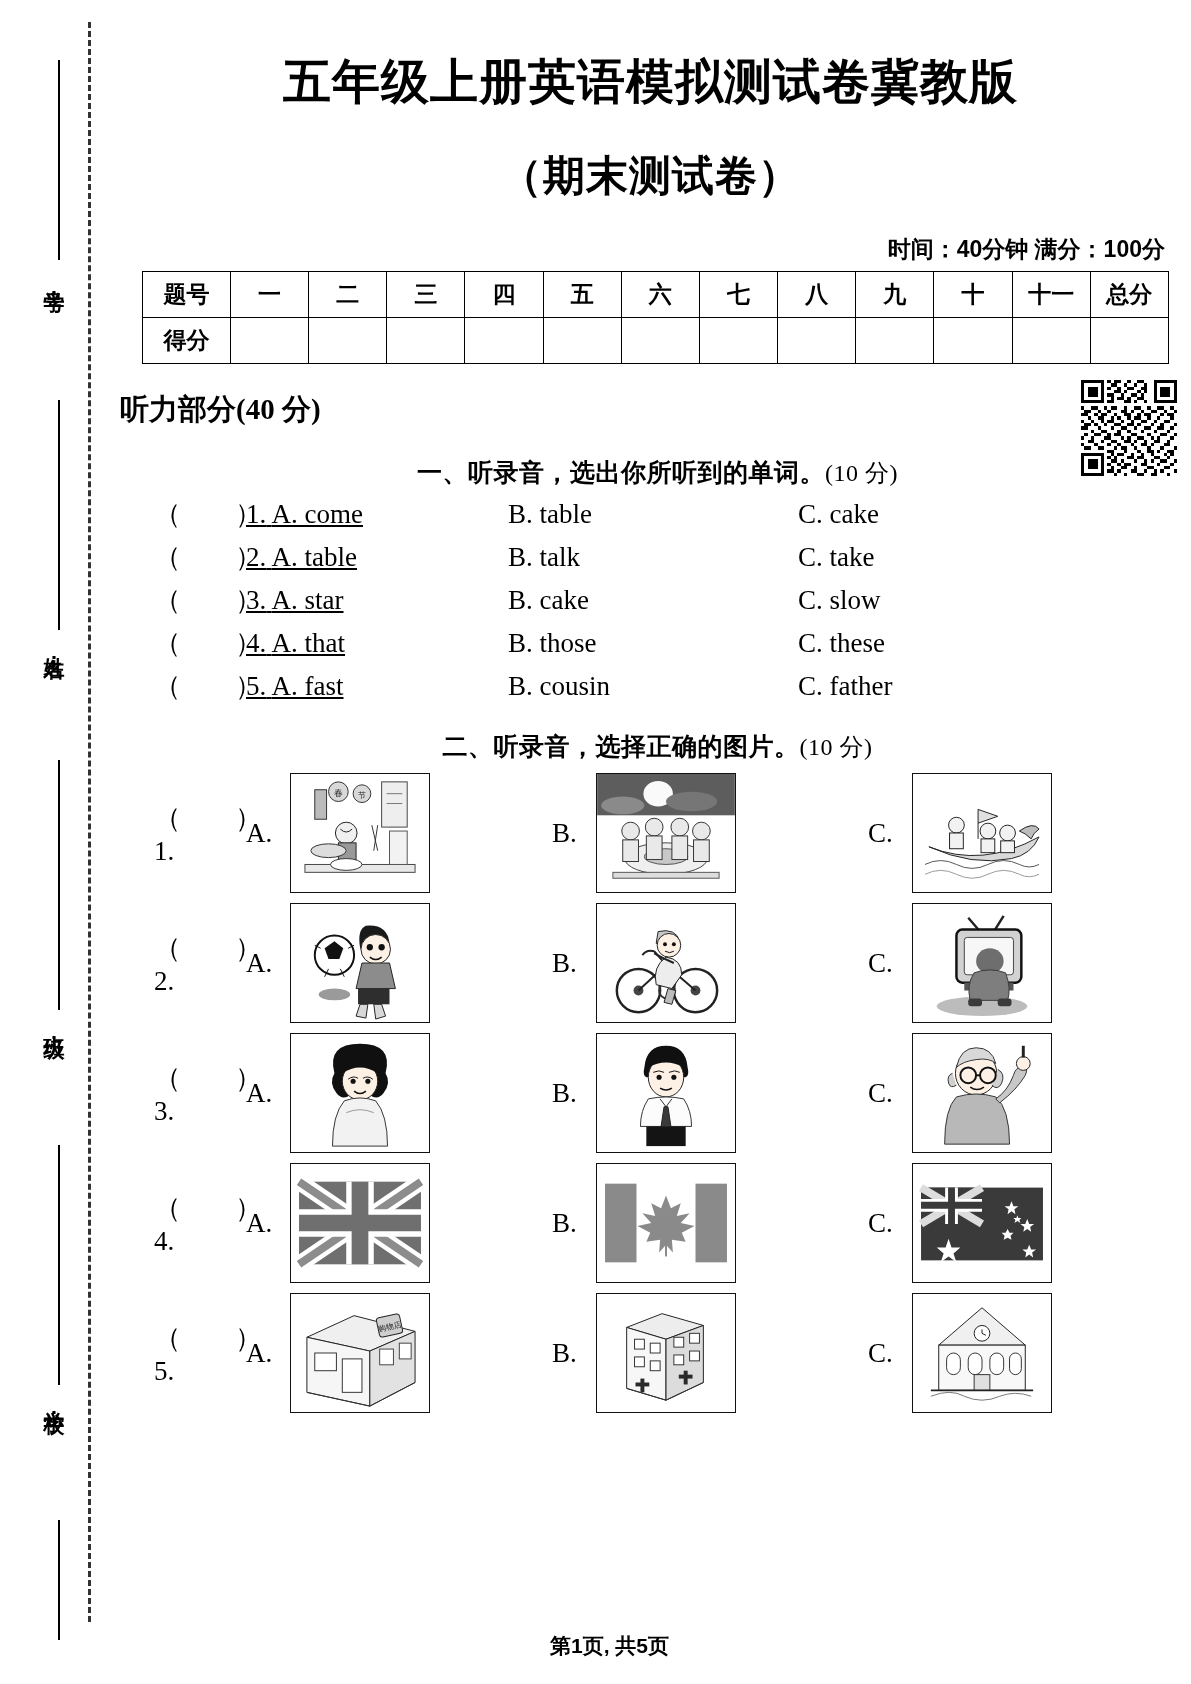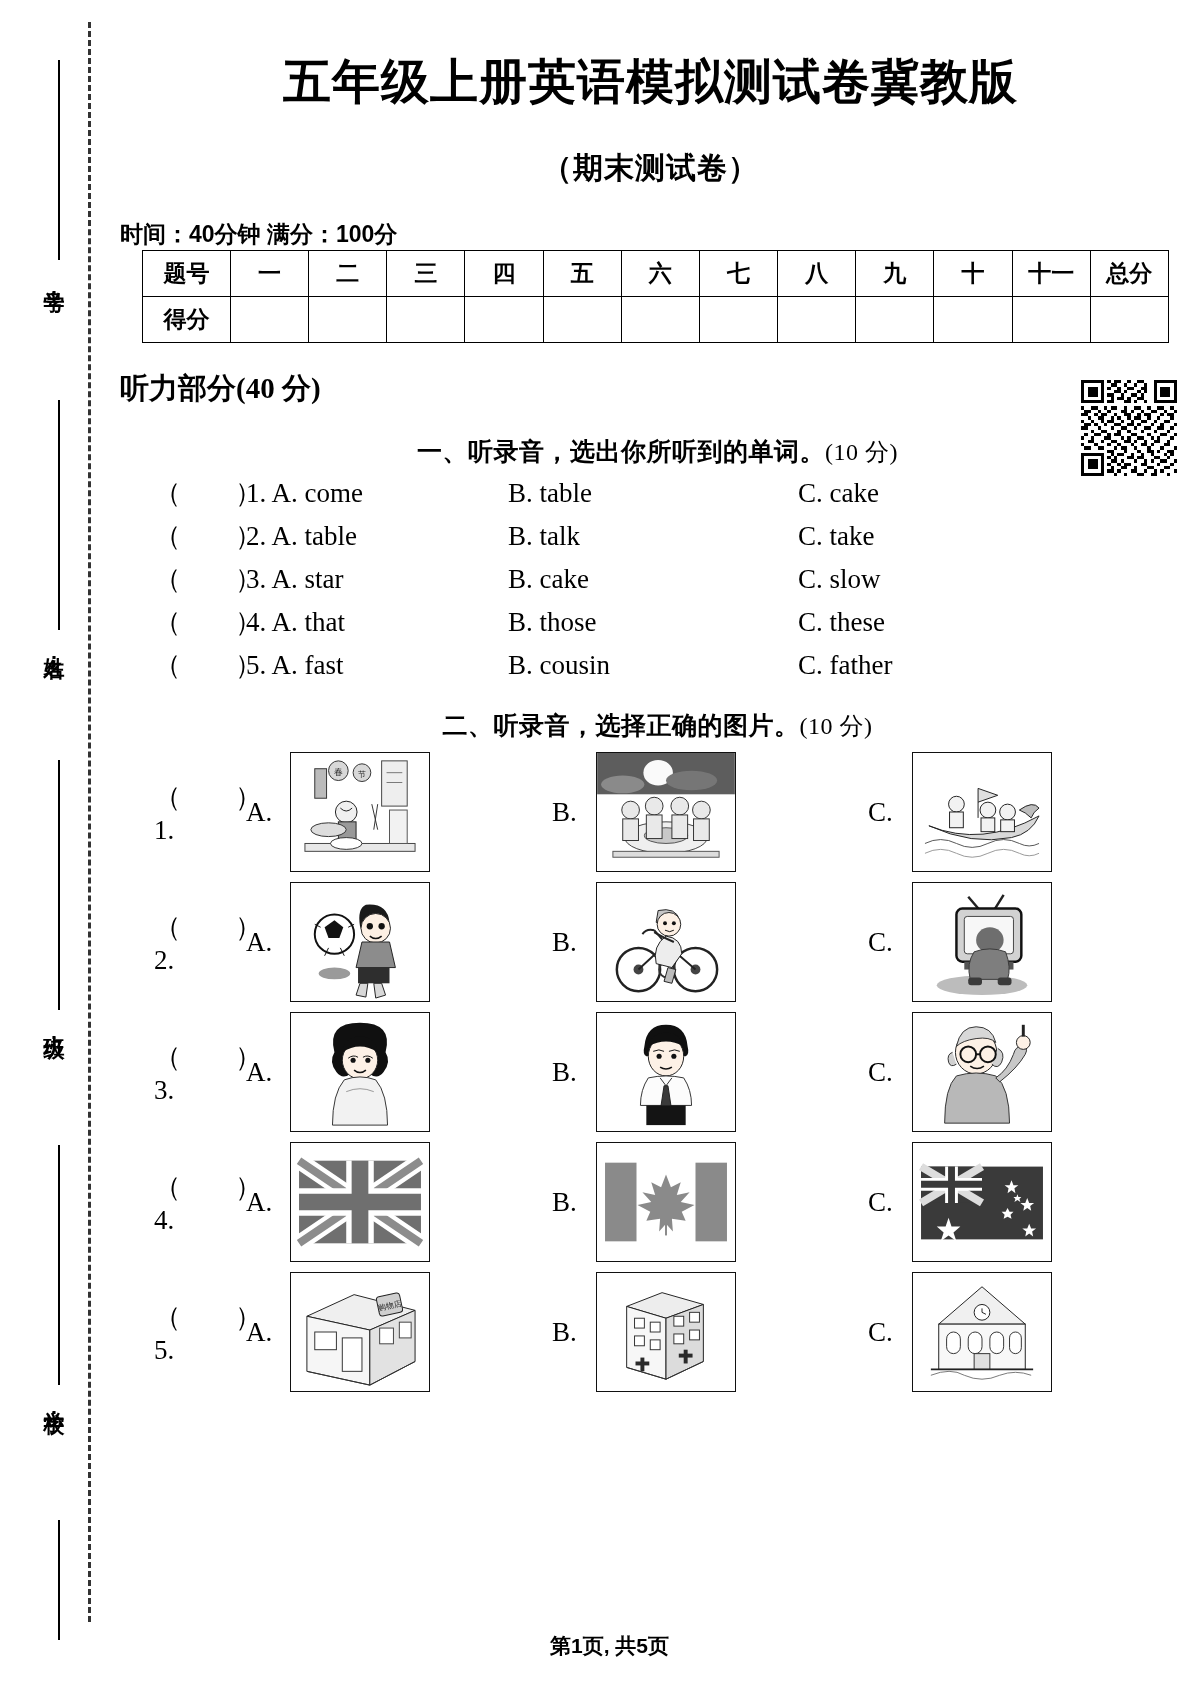--- a/index.html
+++ b/index.html
@@ -49,31 +49,32 @@
     font-weight: 700;
     font-size: 48px;
     letter-spacing: 1px;
     margin: 38px 0 0 0;
     padding-right: 10px;
   }
   .title-sub {
     text-align: center;
     font-family: "Liberation Sans", sans-serif;
     font-weight: 700;
-    font-size: 30px;
+    font-size: 42px;
     letter-spacing: 1px;
     margin: 34px 0 0 0;
     padding-right: 10px;
   }
 
   .meta-line {
+    text-align: right;
     font-family: "Liberation Sans", sans-serif;
     font-weight: 700;
     font-size: 23px;
-    margin: 30px 26px 0 0;
+    margin: 30px 26px 6px 0;
   }
 
   
   .score-table-wrap { padding: 0 22px 0 22px; }
   table.score {
     width: 100%;
     border-collapse: collapse;
     table-layout: fixed;
   }
   table.score td {
@@ -117,21 +118,21 @@
 
   
   .wordrow {
     display: flex;
     align-items: baseline;
     font-size: 27px;
     margin: 7px 0 7px 0;
     padding-left: 34px;
   }
   .bracket { width: 92px; flex: none; }
-  .opt-a { width: 262px; flex: none; }
+  .opt-a { width: 262px; flex: none; text-decoration: underline; }
   .opt-b { width: 290px; flex: none; }
   .opt-c { flex: none; }
 
   
   .picrow {
     display: flex;
     align-items: center;
     margin-top: 10px;
   }
   .picrow .bracket2 { width: 126px; flex:none; font-size:27px; padding-left:34px; }

